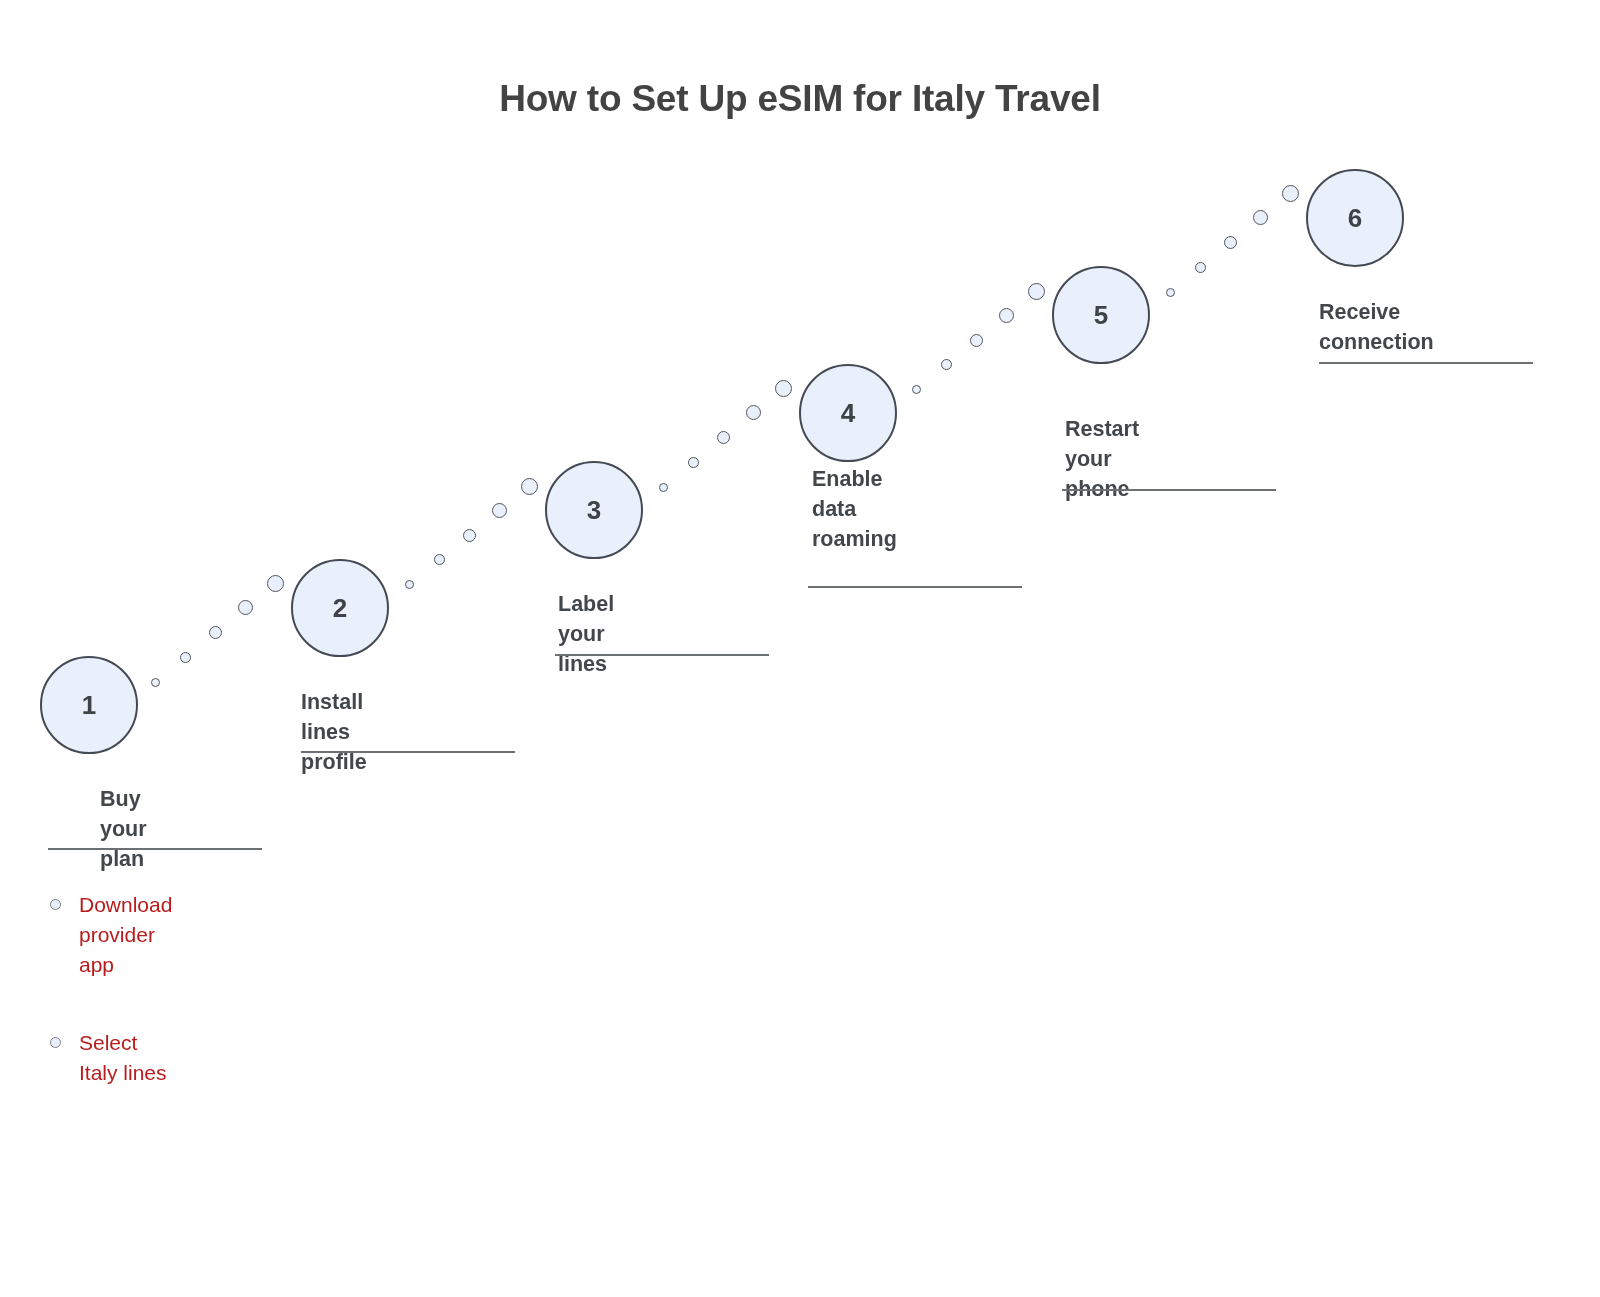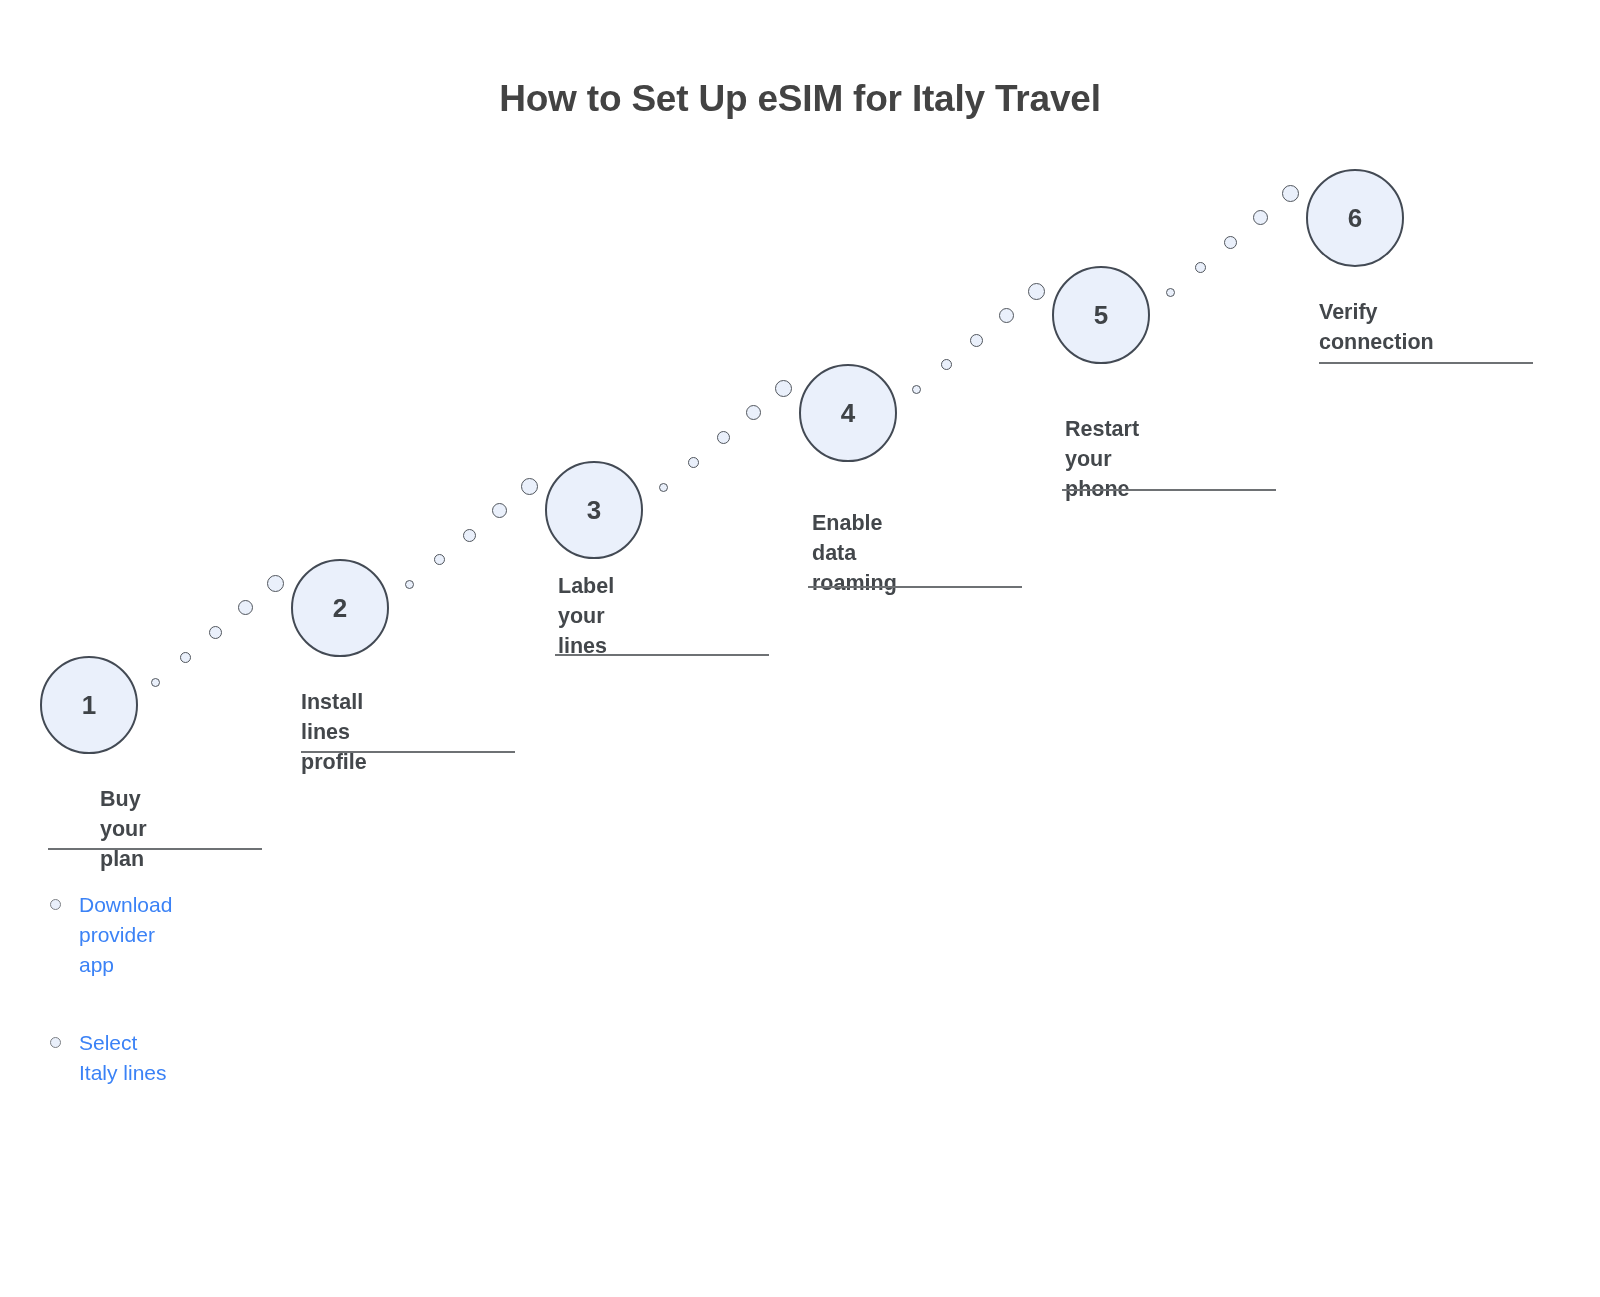--- a/index.html
+++ b/index.html
@@ -62,21 +62,21 @@
     flex:0 0 auto;
     width:11px; height:11px;
     border-radius:50%;
     background:#eaf0fb;
     border:1.5px solid #7c7f84;
     margin-top:9px;
     margin-right:18px;
   }
   .bullet-text {
     font-size:21px;
-    color:#3b82f6;
+    color:#b91c1c;
     line-height:30px;
     white-space:pre-line;
   }
 
   .connector { position:absolute; top:0; left:0; width:1600px; height:1297px; pointer-events:none; }
   .conn-dot {
     position:absolute;
     border-radius:50%;
     background:#eaf0fb;
     border:1.6px solid #51565d;
@@ -140,41 +140,41 @@
         <div class="circle" style="left: 291px; top: 559px; width: 98px; height: 98px;">
           <span>2</span>
         </div>
         <div class="step-label" style="left: 301px; top: 687px;">Install lines profile</div>
         <div class="rule" style="left: 301px; top: 751px; width: 214px;"></div>
       </div>
       <div class="step">
         <div class="circle" style="left: 545px; top: 461px; width: 98px; height: 98px;">
           <span>3</span>
         </div>
-        <div class="step-label" style="left: 558px; top: 571px;">Label your lines</div>
+        <div class="step-label" style="left: 558px; top: 589px;">Label your lines</div>
         <div class="rule" style="left: 555px; top: 654px; width: 214px;"></div>
       </div>
       <div class="step">
         <div class="circle" style="left: 799px; top: 364px; width: 98px; height: 98px;">
           <span>4</span>
         </div>
-        <div class="step-label" style="left: 812px; top: 508px;">Enable data
+        <div class="step-label" style="left: 812px; top: 464px;">Enable data
 roaming</div>
         <div class="rule" style="left: 808px; top: 586px; width: 214px;"></div>
       </div>
       <div class="step">
         <div class="circle" style="left: 1052px; top: 266px; width: 98px; height: 98px;">
           <span>5</span>
         </div>
         <div class="step-label" style="left: 1065px; top: 395px; margin-top: 19px;">Restart your
 phone</div>
         <div class="rule" style="left: 1062px; top: 489px; width: 214px;"></div>
       </div>
       <div class="step">
         <div class="circle" style="left: 1306px; top: 169px; width: 98px; height: 98px;">
           <span>6</span>
         </div>
-        <div class="step-label" style="left: 1319px; top: 297px;">Verify connection</div>
+        <div class="step-label" style="left: 1319px; top: 297px;">Receive connection</div>
         <div class="rule" style="left: 1319px; top: 362px; width: 214px;"></div>
       </div>
     </div>
 
 </div>
 
 </body></html>

